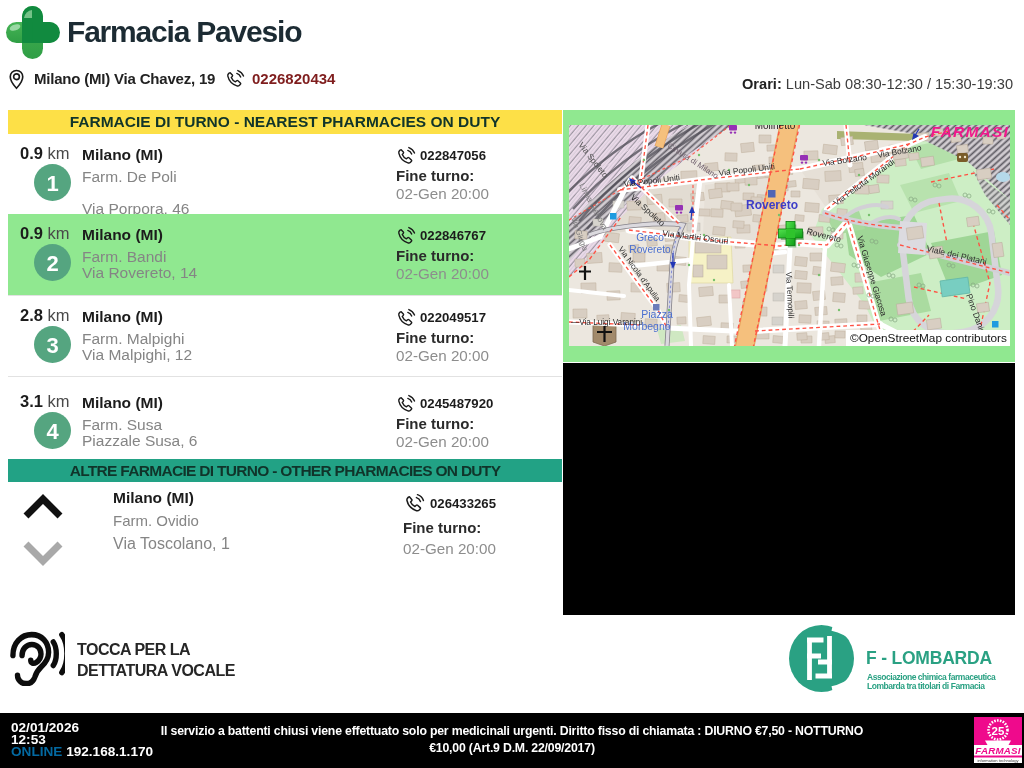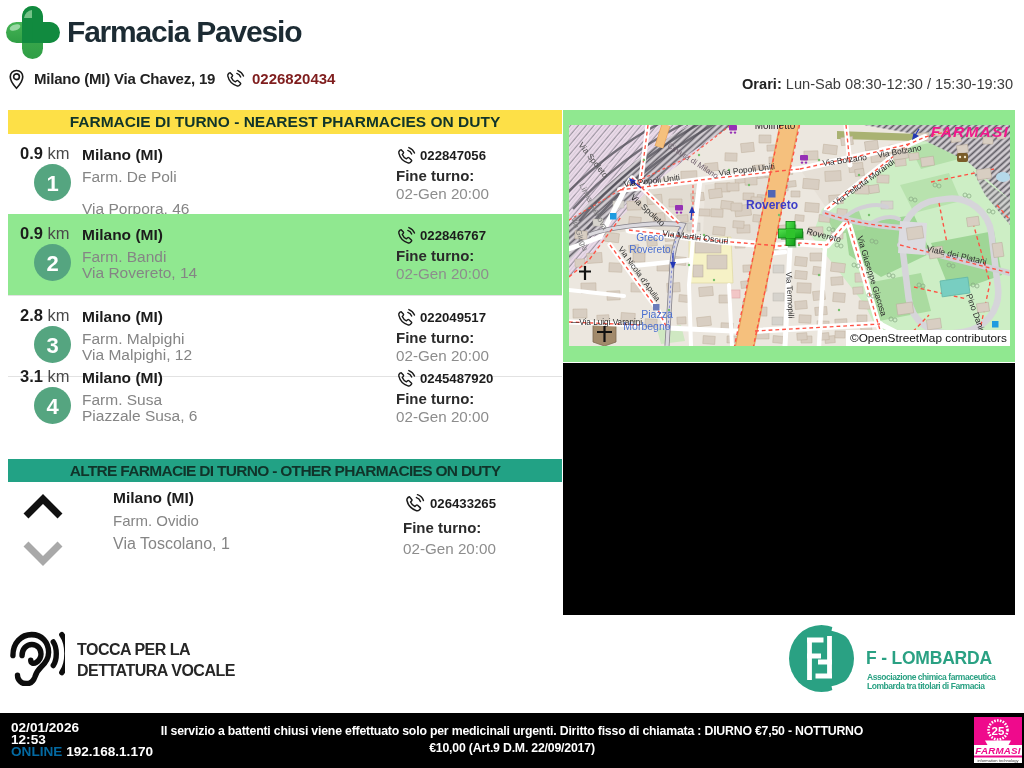--- a/index.html
+++ b/index.html
@@ -96,21 +96,21 @@
       <path d="M6.2 4.4 l2.6 2.9 c.4 .45 .4 1.1 0 1.55 L7.5 10.3 c.9 2.2 2.7 4.1 5 5.1 l1.5-1.4 c.45-.4 1.1-.4 1.55 0 l2.9 2.7 c.5 .45 .5 1.2 .05 1.65 l-1.1 1.1 c-.8 .8-2 1.1-3.1 .75 C9 18.55 4.6 13.9 3.4 8.6 c-.25-1.1 .1-2.25 .9-3.05 l.85-.85 c.3-.3 .8-.3 1.05 -.3 z" fill="none" stroke="#1a1a1a" stroke-width="1.7" stroke-linejoin="round"></path>
       <path d="M14.2 5.3 a7.2 7.2 0 0 1 4.6 4.4" fill="none" stroke="#1a1a1a" stroke-width="1.7" stroke-linecap="round"></path>
       <path d="M15.4 1.9 a11 11 0 0 1 6.8 6.6" fill="none" stroke="#1a1a1a" stroke-width="1.7" stroke-linecap="round"></path>
     </svg>
     <div class="abs" style="left:412px;top:14px;font-size:13.2px;font-weight:700;color:#1c1c1c;">022049517</div>
     <div class="abs" style="left:388px;top:33px;font-size:15px;font-weight:700;color:#2b2b2b;">Fine turno:</div>
     <div class="abs" style="left:388px;top:51px;font-size:15.2px;color:#8d8d8d;">02-Gen 20:00</div>
   </div>
 <div class="abs" style="left:8px;top:376px;width:554px;height:1px;background:#e2e2e2;"></div>
 
-<div class="abs" style="left:8px;top:357px;width:554px;height:80px;text-decoration:underline;">
+<div class="abs" style="left:8px;top:382px;width:554px;height:80px;text-decoration:underline;">
     <div class="abs" style="left:12px;top:9.5px;font-size:16.5px;color:#4a4a4a;"><b style="color:#1c1c1c">3.1</b> km</div>
     <svg class="abs" style="left:26px;top:30px" width="37" height="37">
       <circle cx="18.5" cy="18.5" r="18.5" fill="#55a580"></circle>
       <text x="18.5" y="26.5" text-anchor="middle" font-size="22" font-weight="bold" fill="#fff">4</text>
     </svg>
     <div class="abs" style="left:74px;top:12px;font-size:15.5px;font-weight:700;color:#1c1c1c;">Milano (MI)</div>
     <div class="abs" style="left:74px;top:34px;font-size:15.5px;color:#858585;">Farm. Susa</div>
     <div class="abs" style="left:74px;top:50px;font-size:15.5px;color:#858585;">Piazzale Susa, 6</div>
     <svg class="abs" style="left:388px;top:12px" width="20" height="20" viewBox="0 0 24 24">
       <path d="M6.2 4.4 l2.6 2.9 c.4 .45 .4 1.1 0 1.55 L7.5 10.3 c.9 2.2 2.7 4.1 5 5.1 l1.5-1.4 c.45-.4 1.1-.4 1.55 0 l2.9 2.7 c.5 .45 .5 1.2 .05 1.65 l-1.1 1.1 c-.8 .8-2 1.1-3.1 .75 C9 18.55 4.6 13.9 3.4 8.6 c-.25-1.1 .1-2.25 .9-3.05 l.85-.85 c.3-.3 .8-.3 1.05 -.3 z" fill="none" stroke="#1a1a1a" stroke-width="1.7" stroke-linejoin="round"></path>

